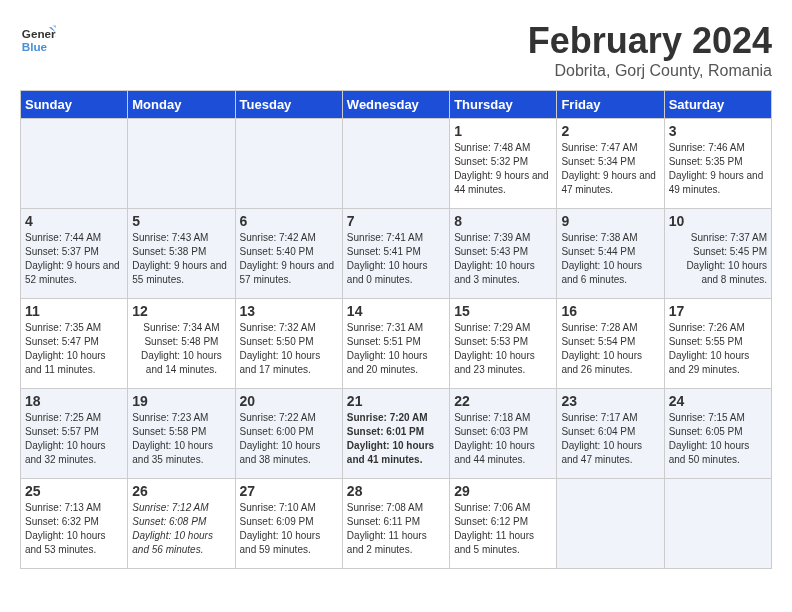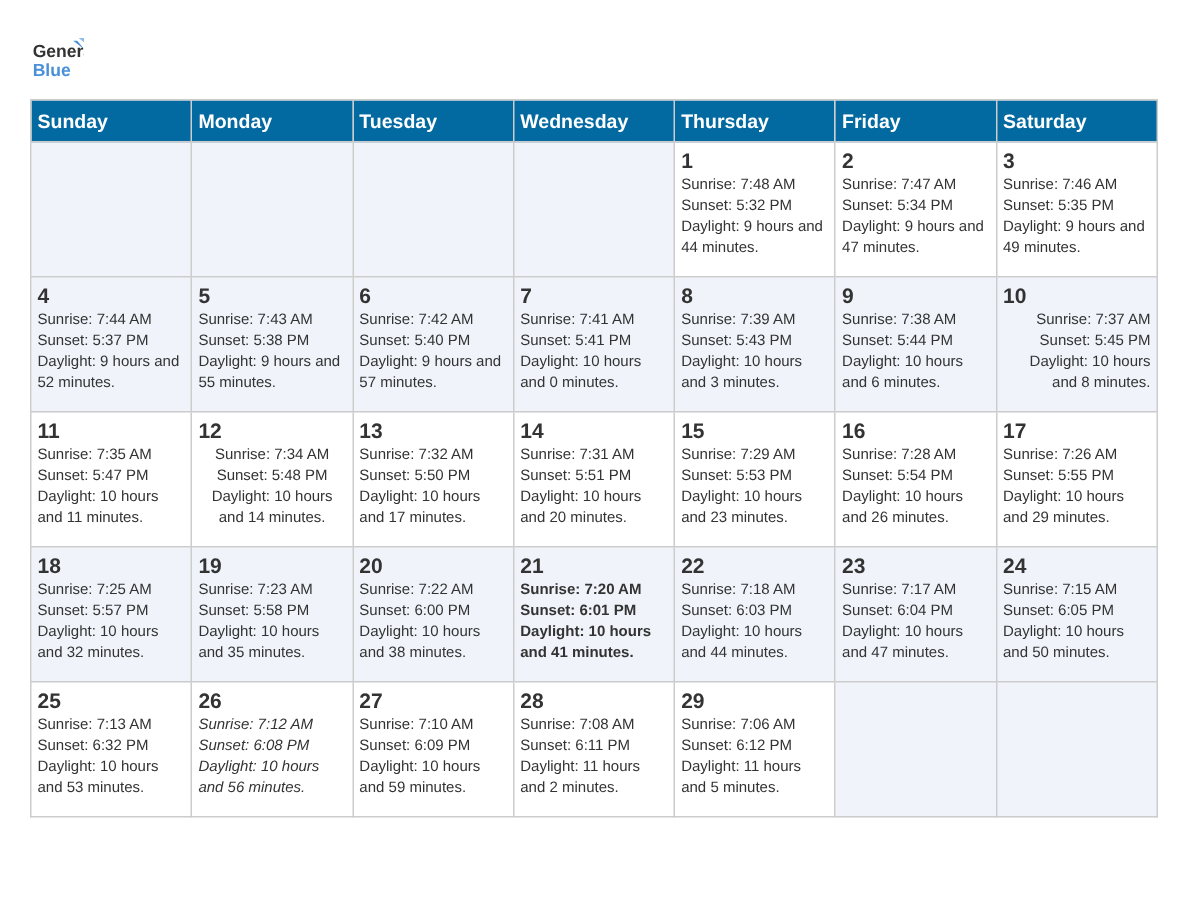--- a/index.html
+++ b/index.html
@@ -36,21 +36,21 @@
     .calendar-subtitle {
       font-size: 16px;
       color: #555;
     }
     table {
       width: 100%;
       border-collapse: collapse;
       font-size: 11px;
     }
     thead tr th {
-      background-color: #0369a1;
+      background-color: #1d4ed8;
       color: white;
       padding: 6px 4px;
       text-align: left;
       font-size: 13px;
       font-weight: bold;
       border: 1px solid #ccc;
     }
     tbody tr td {
       border: 1px solid #ccc;
       vertical-align: top;
@@ -89,20 +89,24 @@
 <body>
 
 <div class="header-area">
   <div class="logo">
     <svg class="logo-icon" viewBox="0 0 40 40">
       <text x="2" y="20" font-size="13" font-weight="bold" fill="#333">General</text>
       <text x="2" y="34" font-size="13" font-weight="bold" fill="#4a90d9">Blue</text>
       <polygon points="32,8 40,14 35,8" fill="#4a90d9"></polygon>
       <polygon points="36,6 44,12 40,6" fill="#4a90d9" opacity="0.6"></polygon>
     </svg>
+  </div>
+  <div class="title-area">
+    <div class="calendar-title">February 2024</div>
+    <div class="calendar-subtitle">Dobrita, Gorj County, Romania</div>
   </div>
 </div>
 
 <table>
   <thead>
     <tr>
       <th>Sunday</th>
       <th>Monday</th>
       <th>Tuesday</th>
       <th>Wednesday</th>

